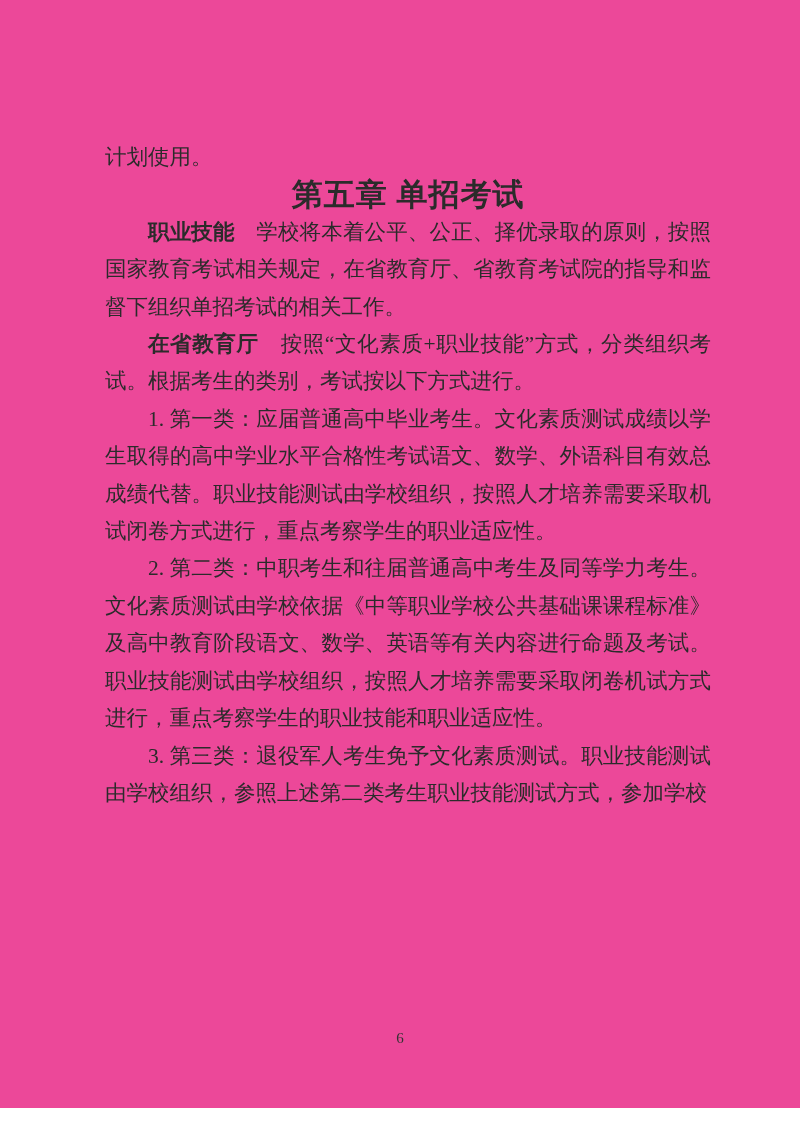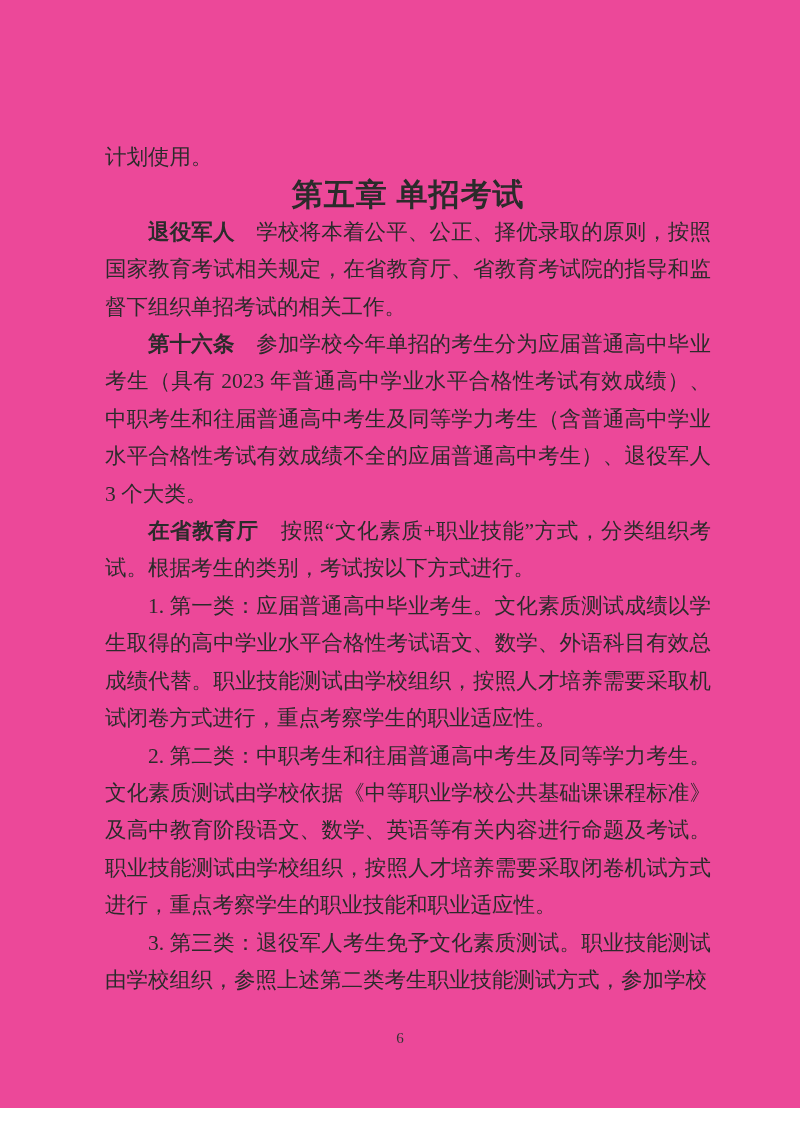--- a/index.html
+++ b/index.html
@@ -59,23 +59,22 @@
 </head>
 <body>
 
 <div class="page">
   <div class="content">
 
     <p class="no-indent">计划使用。</p>
 
     <h2 class="chapter">第五章 单招考试</h2>
 
-    <p><b class="lead">退役军人</b><span>　学校将本着公平、公正、择优录取的原则，按照国家教育考试相关规定，在省教育厅、省教育考试院的指导和监督下组织单招考试的相关工作。</span></p>
+    <p><b class="lead">职业技能</b><span>　学校将本着公平、公正、择优录取的原则，按照国家教育考试相关规定，在省教育厅、省教育考试院的指导和监督下组织单招考试的相关工作。</span></p>
 
-    <p><b class="lead">第十六条</b><span>　参加学校今年单招的考生分为应届普通高中毕业考生（具有 2023 年普通高中学业水平合格性考试有效成绩）、中职考生和往届普通高中考生及同等学力考生（含普通高中学业水平合格性考试有效成绩不全的应届普通高中考生）、退役军人 3 个大类。</span></p>
 
     <p><b class="lead">在省教育厅</b><span>　按照“文化素质+职业技能”方式，分类组织考试。根据考生的类别，考试按以下方式进行。</span></p>
 
     <p>1. 第一类：应届普通高中毕业考生。文化素质测试成绩以学生取得的高中学业水平合格性考试语文、数学、外语科目有效总成绩代替。职业技能测试由学校组织，按照人才培养需要采取机试闭卷方式进行，重点考察学生的职业适应性。</p>
 
     <p>2. 第二类：中职考生和往届普通高中考生及同等学力考生。文化素质测试由学校依据《中等职业学校公共基础课课程标准》及高中教育阶段语文、数学、英语等有关内容进行命题及考试。职业技能测试由学校组织，按照人才培养需要采取闭卷机试方式进行，重点考察学生的职业技能和职业适应性。</p>
 
     <p>3. 第三类：退役军人考生免予文化素质测试。职业技能测试由学校组织，参照上述第二类考生职业技能测试方式，参加学校</p>
 
   </div>

